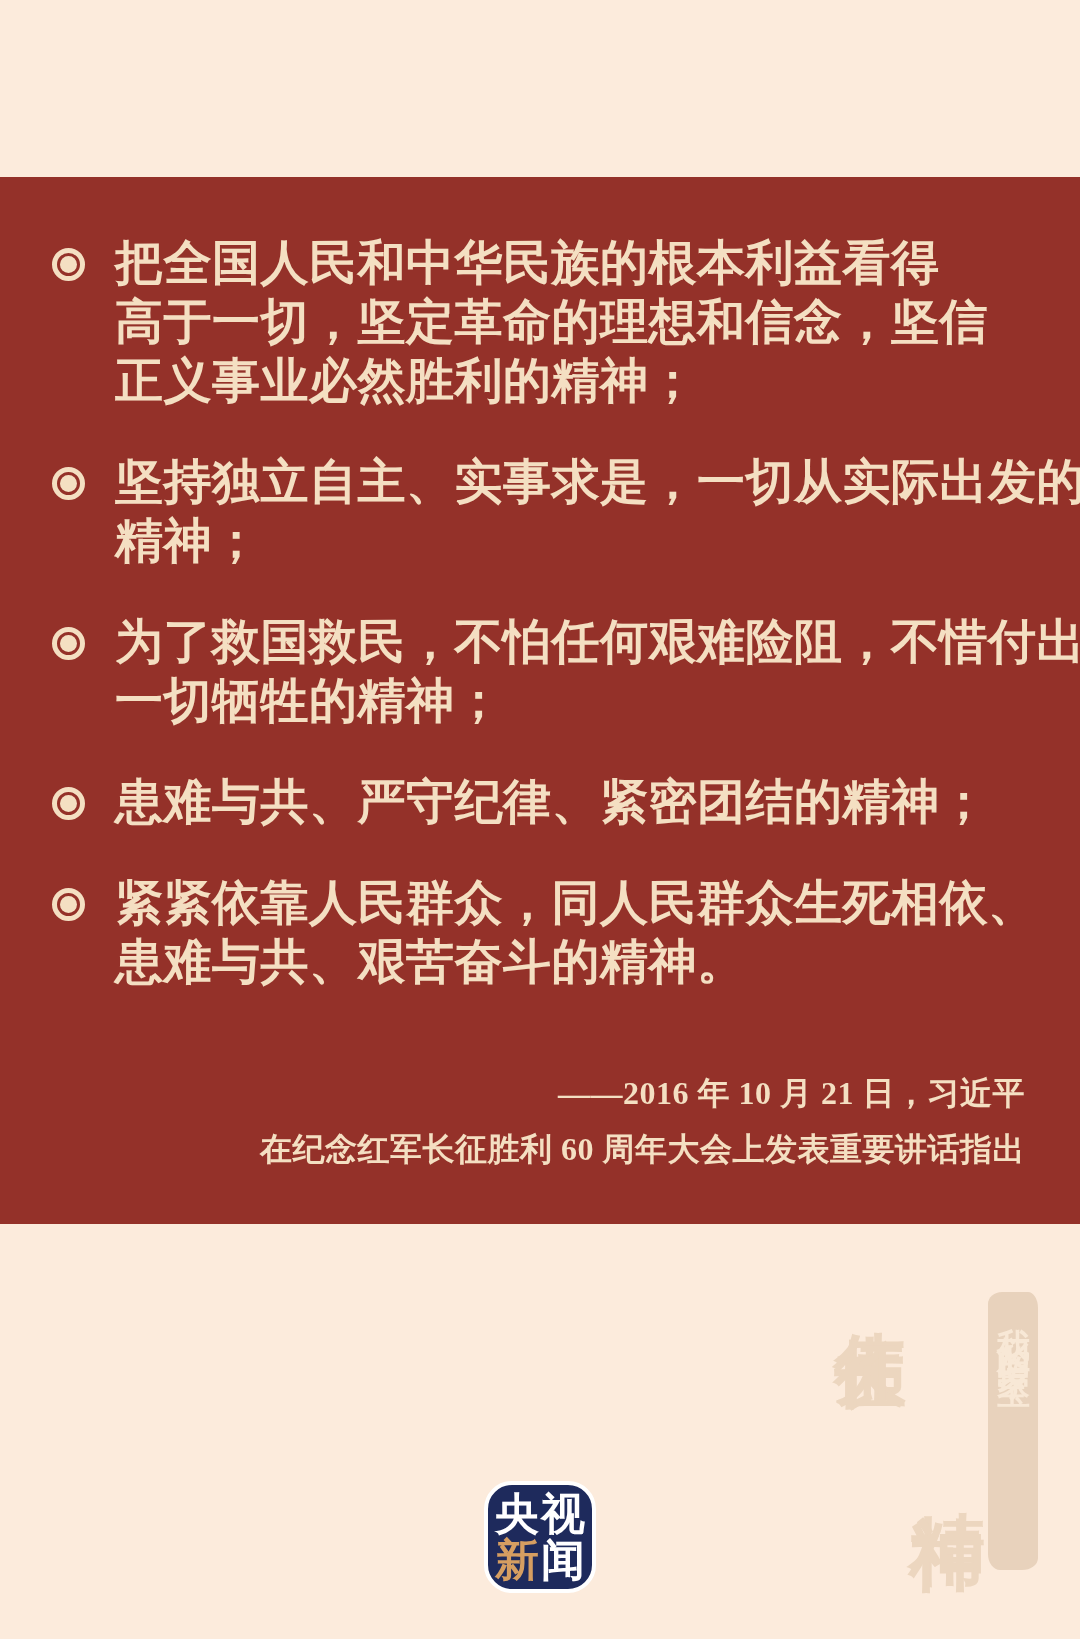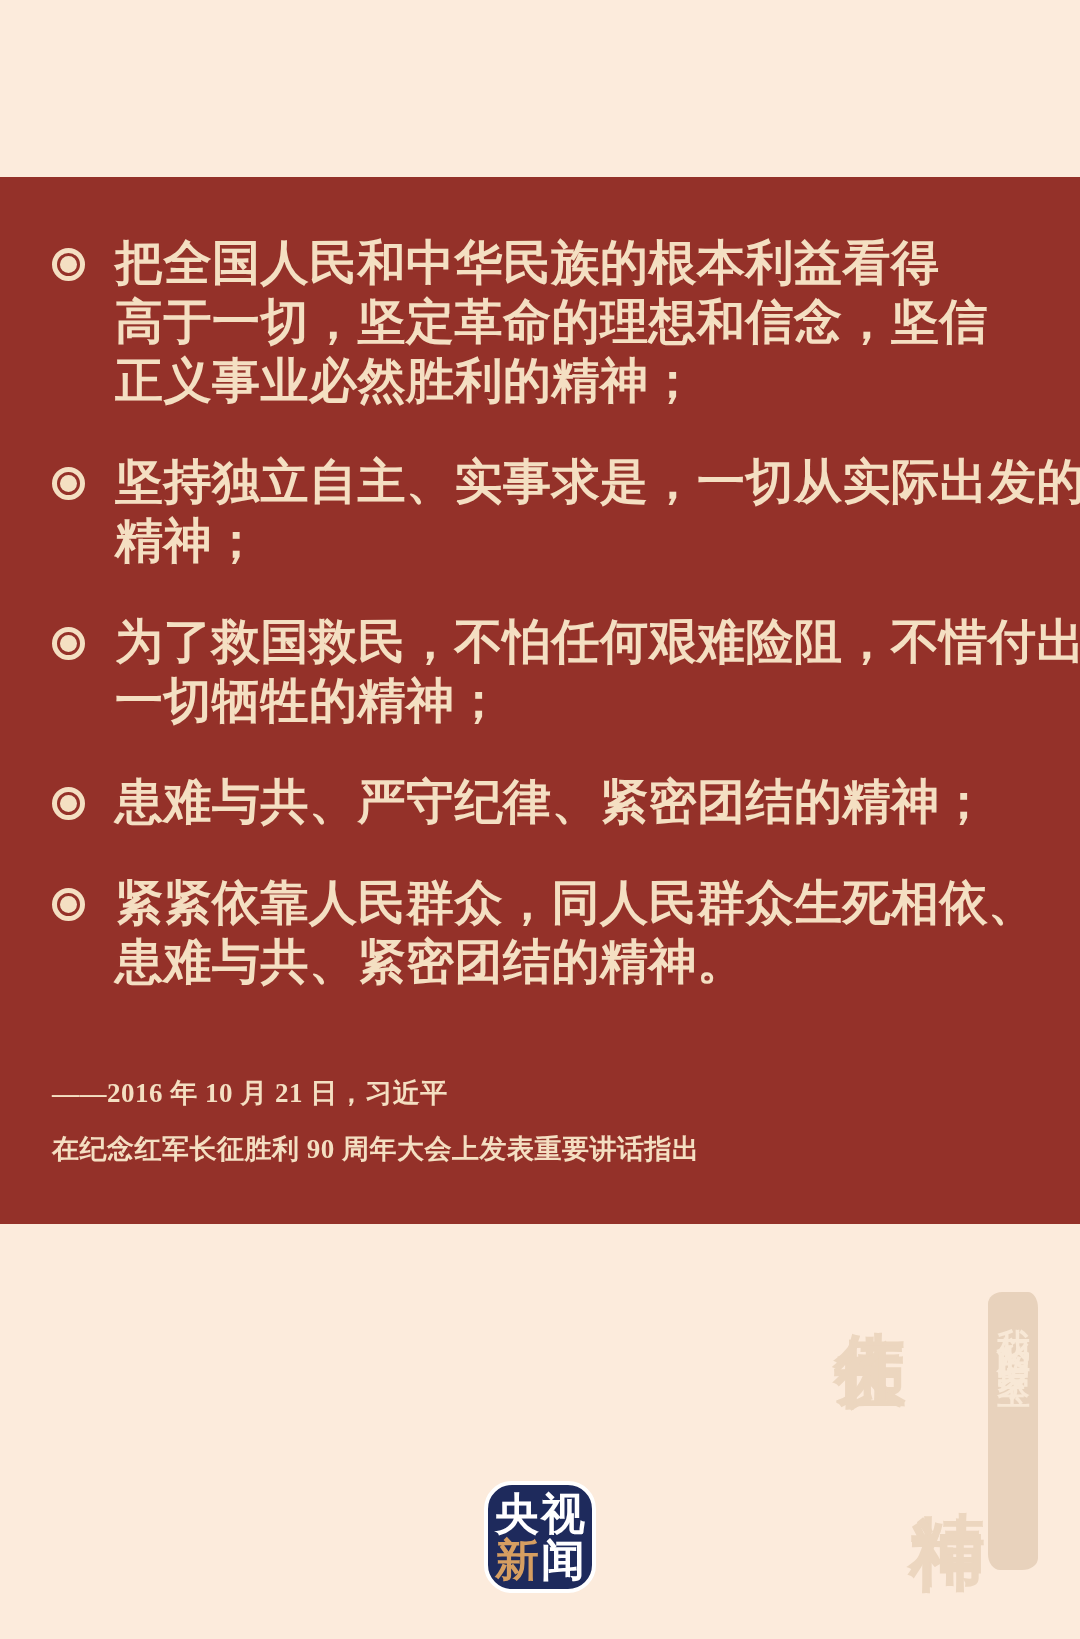--- a/index.html
+++ b/index.html
@@ -46,22 +46,23 @@
     margin-left: 30px;
     color: #f4dfc2;
     font-size: 48px;
     line-height: 59px;
     font-weight: bold;
     white-space: pre;
     letter-spacing: 0.5px;
   }
   .attribution {
     margin-top: 74px;
+    text-align: right;
     color: #f4dfc2;
-    font-size: 27px;
+    font-size: 32px;
     line-height: 56px;
     font-weight: bold;
     letter-spacing: 0.5px;
   }
 
   
   .wm-col {
     position: absolute;
     writing-mode: vertical-rl;
     text-orientation: upright;
@@ -147,26 +148,26 @@
           <span class="bullet-dot"></span>
         </span>
       <div class="quote-text">患难与共、严守纪律、紧密团结的精神；</div>
     </div>
 
     <div class="quote-item">
       <span class="bullet">
           <span class="bullet-dot"></span>
         </span>
       <div class="quote-text">紧紧依靠人民群众，同人民群众生死相依、
-患难与共、紧密团结的精神。</div>
+患难与共、艰苦奋斗的精神。</div>
     </div>
 
     <div class="attribution">
       <div>——2016 年 10 月 21 日，习近平</div>
-      <div>在纪念红军长征胜利 90 周年大会上发表重要讲话指出</div>
+      <div>在纪念红军长征胜利 60 周年大会上发表重要讲话指出</div>
     </div>
 
   </div>
 
   <div class="wm-col wm-col-1">伟大长征</div>
   <div class="wm-col wm-col-2">精神</div>
 
   <div class="wm-band">
     <div class="wm-band-text">我们的传家宝</div>
   </div>

